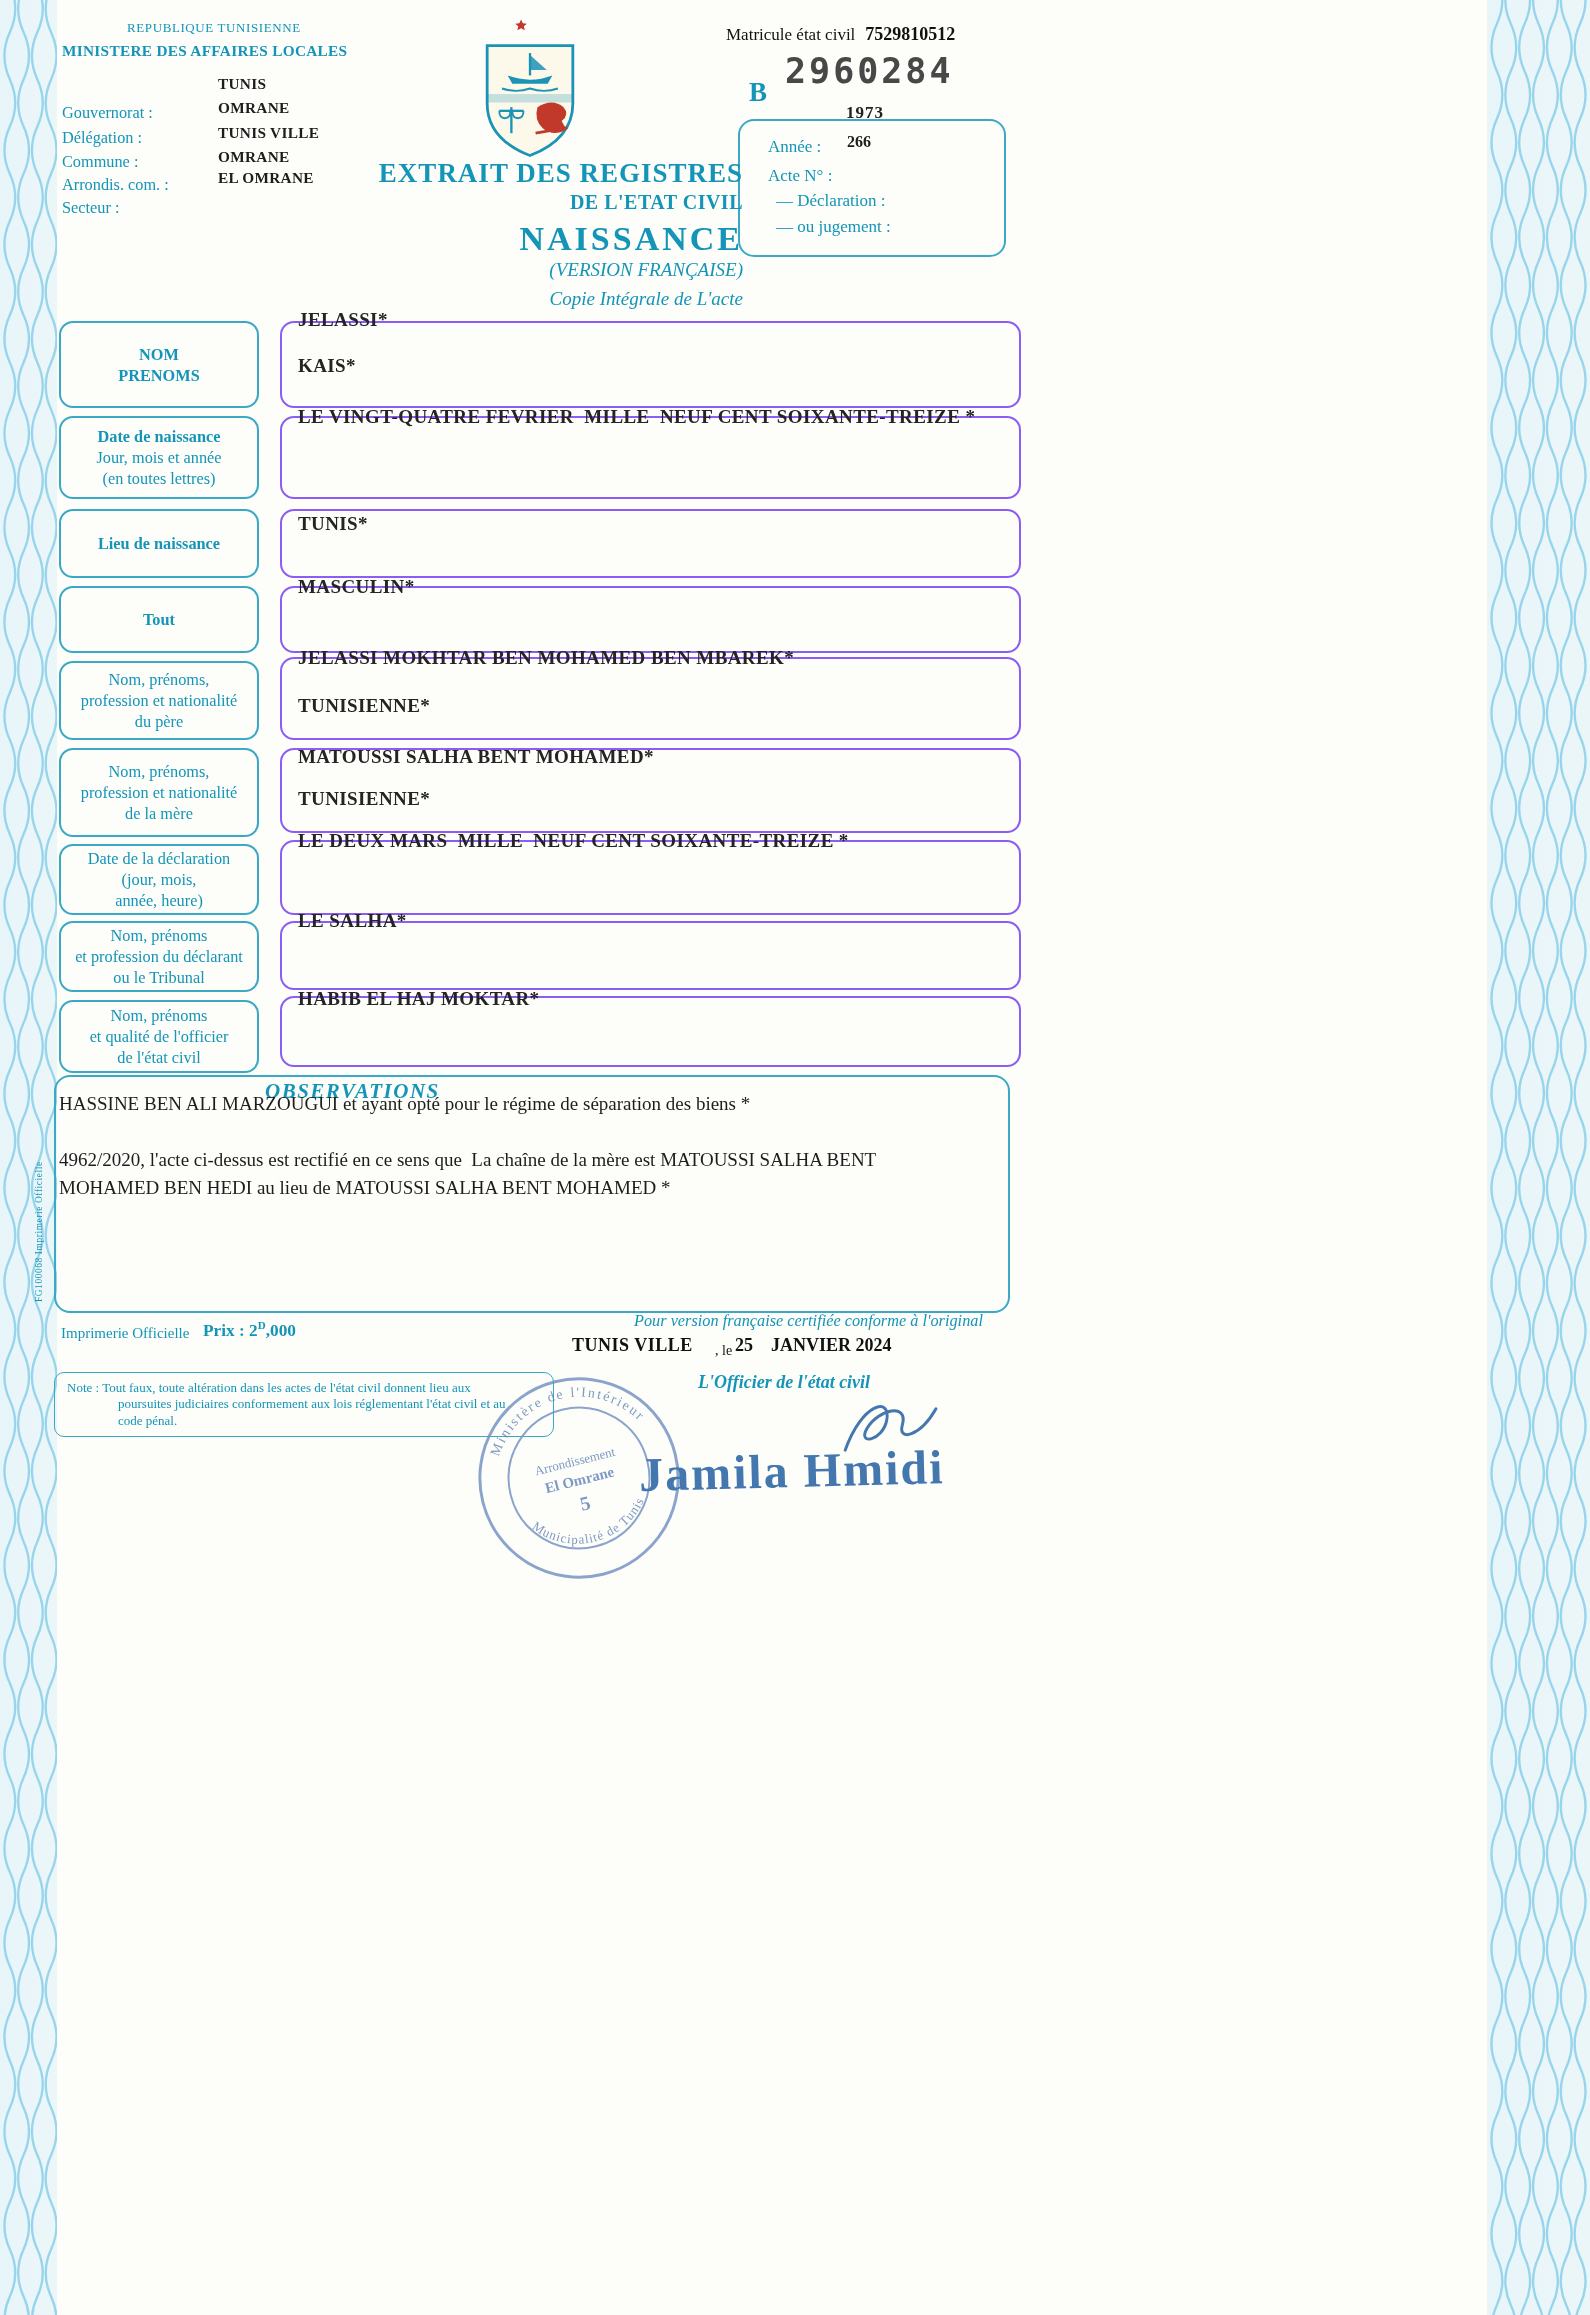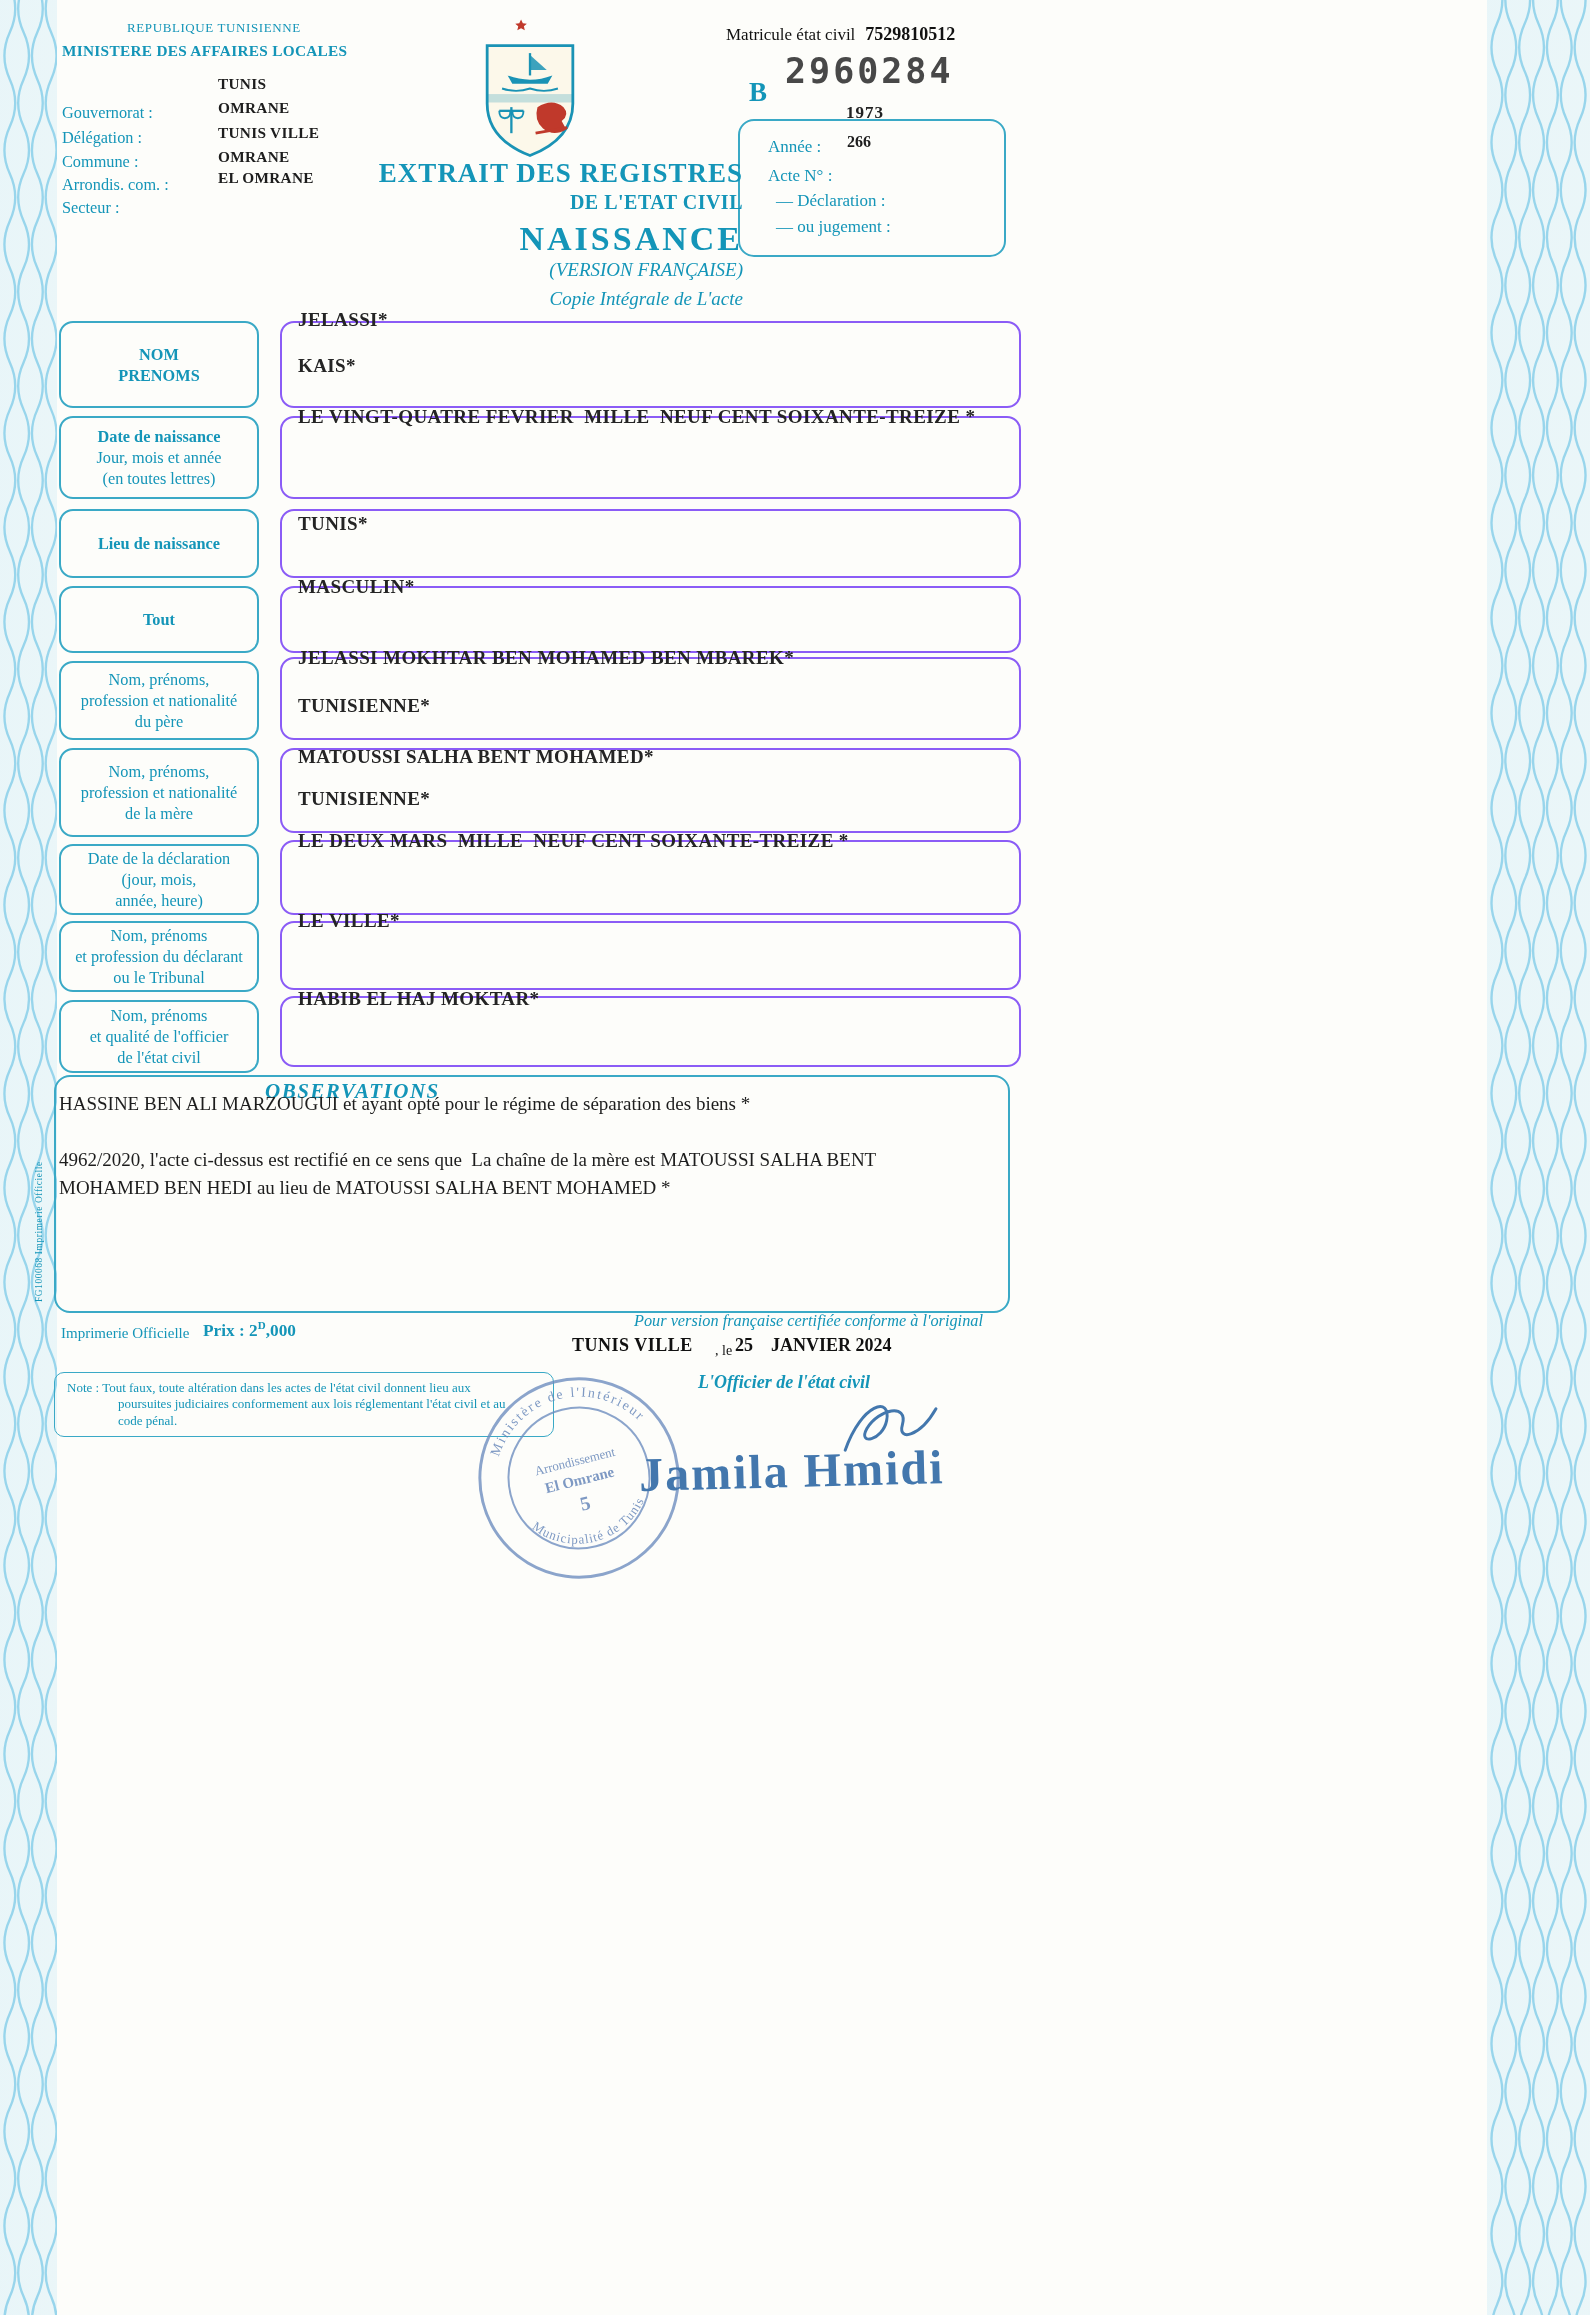--- a/index.html
+++ b/index.html
@@ -207,21 +207,21 @@
   <div class="valbox" style="top:840px;height:75px;">
     <span class="vline typed" style="top:-12px;">LE DEUX MARS  MILLE  NEUF CENT SOIXANTE-TREIZE *</span>
   </div>
 
   <div class="lblbox" style="top:921px;height:71px;">
     <span>Nom, prénoms</span>
     <span>et profession du déclarant</span>
     <span>ou le Tribunal</span>
   </div>
   <div class="valbox" style="top:921px;height:69px;">
-    <span class="vline typed" style="top:-13px;">LE VILLE*</span>
+    <span class="vline typed" style="top:-13px;">LE SALHA*</span>
   </div>
 
   <div class="lblbox" style="top:1000px;height:73px;">
     <span>Nom, prénoms</span>
     <span>et qualité de l'officier</span>
     <span>de l'état civil</span>
   </div>
   <div class="valbox" style="top:996px;height:71px;">
     <span class="vline typed" style="top:-10px;">HABIB EL HAJ MOKTAR*</span>
   </div>

